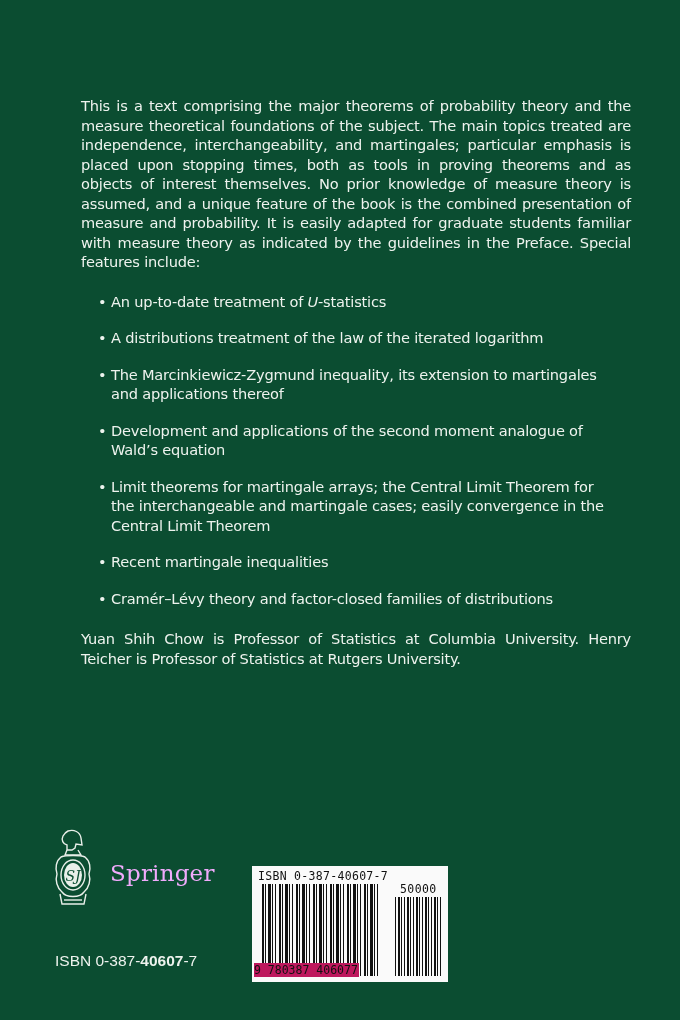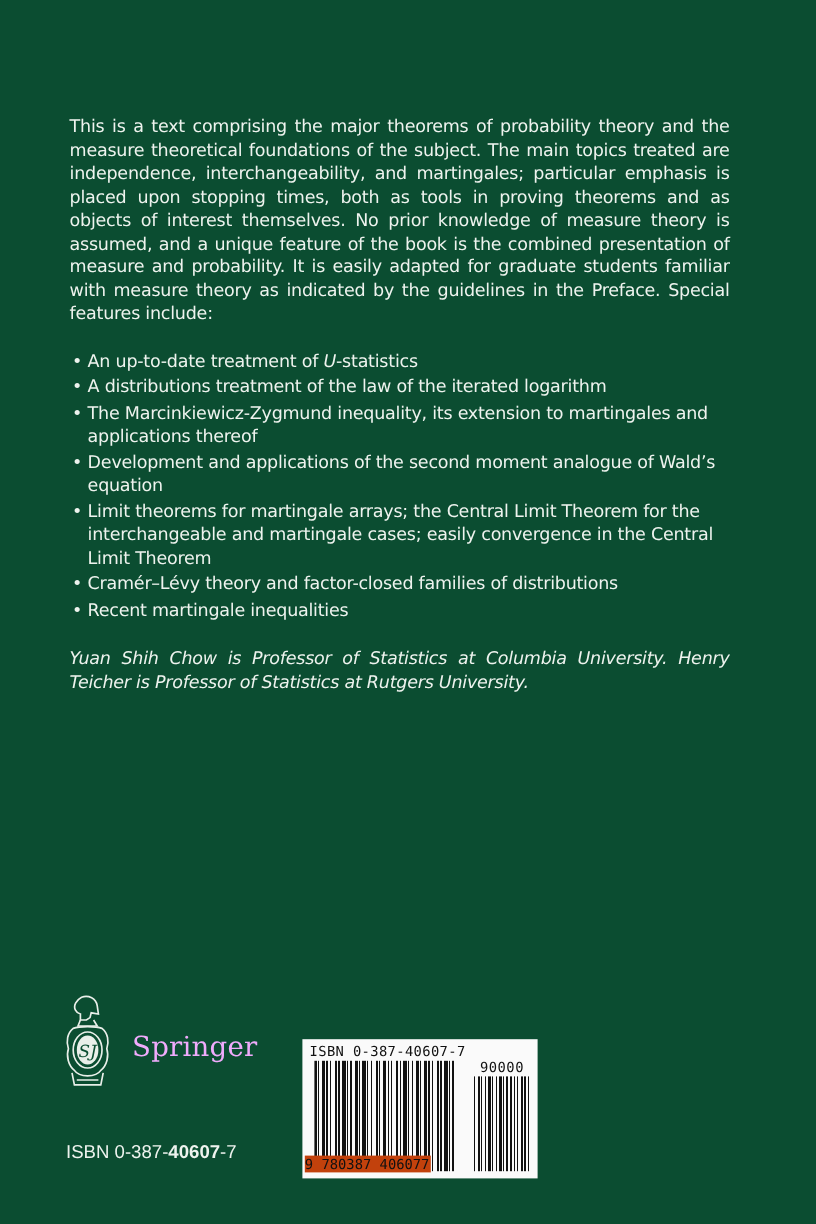--- a/index.html
+++ b/index.html
@@ -6,43 +6,43 @@
   body {
     width: 680px; height: 1020px;
     background: #0b4d31;
     position: relative;
     overflow: hidden;
     font-family: "DejaVu Sans", sans-serif;
     color: #eef3ee;
   }
   .content {
     position: absolute;
-    left: 58px; top: 96px;
+    left: 81px; top: 96px;
     width: 550px;
     font-size: 14.6px;
     line-height: 19.5px;
     letter-spacing: -0.2px;
   }
   .para { margin: 0; text-align: justify; }
   .features {
     list-style: none;
     margin: 20px 0 0 0;
     padding: 0;
   }
   .features li {
     position: relative;
     padding-left: 13px;
-    margin: 2px;
+    margin: 17px;
   }
   .features li::before {
     content: "\2022";
     position: absolute; left: 0; top: 0;
   }
   .para2 { margin-top: 21px; }
-  .para3 { margin-top: 21px; font-style: italic; }
+  .para3 { margin-top: 21px; }
   i { font-style: italic; }
   sub { font-size: 10px; vertical-align: -3px; line-height: 0; }
 
   .logo {
     position: absolute; left: 52px; top: 828px;
     width: 42px; height: 85px;
   }
   .springer-word {
     position: absolute; left: 110px; top: 860px;
     font-family: "DejaVu Serif", serif;
@@ -76,21 +76,21 @@
   .bc-addon {
     position: absolute; left: 148px; top: 16px;
     font-family: "DejaVu Sans Mono", monospace;
     font-size: 11.5px; color: #111;
     letter-spacing: 0.4px;
   }
   .bc-num {
     position: absolute; left: 2px; top: 97px;
     font-family: "DejaVu Sans Mono", monospace;
     font-size: 11.5px; color: #111;
-    background: #c2410c;
+    background: #be185d;
     padding-right: 1px;
   }
   .bars-main {
     position: absolute; left: 10px; top: 18px;
     width: 118px; height: 92px;
     background: repeating-linear-gradient(90deg,
       #111 0 2px, #fafafa 2px 3px, #111 3px 4px, #fafafa 4px 6px,
       #111 6px 9px, #fafafa 9px 10px, #111 10px 11px, #fafafa 11px 13px,
       #111 13px 14px, #fafafa 14px 17px);
   }
@@ -107,22 +107,22 @@
 
 <div class="content">
   <p class="para">This is a text comprising the major theorems of probability theory and the measure theoretical foundations of the subject. The main topics treated are independence, interchangeability, and martingales; particular emphasis is placed upon stopping times, both as tools in proving theorems and as objects of interest themselves. No prior knowledge of measure theory is assumed, and a unique feature of the book is the combined presentation of measure and probability. It is easily adapted for graduate students familiar with measure theory as indicated by the guidelines in the Preface. Special features include:</p>
 
   <ul class="features">
     <li><span>An up-to-date treatment of </span><i>U</i><span>-statistics</span></li>
     <li><span>A distributions treatment of the law of the iterated logarithm</span></li>
     <li><span>The Marcinkiewicz-Zygmund inequality, its extension to martingales and applications thereof</span></li>
     <li><span>Development and applications of the second moment analogue of Wald’s equation</span></li>
     <li><span>Limit theorems for martingale arrays; the Central Limit Theorem for the interchangeable and martingale cases; easily convergence in the Central Limit Theorem</span></li>
+    <li><span>Recent martingale inequalities</span></li>
     <li><span>Cramér–Lévy theory and factor-closed families of distributions</span></li>
-    <li><span>Recent martingale inequalities</span></li>
   </ul>
 
 
   <p class="para para3">Yuan Shih Chow is Professor of Statistics at Columbia University. Henry Teicher is Professor of Statistics at Rutgers University.</p>
 </div>
 
 <svg class="logo" viewBox="0 0 42 85">
   <g fill="none" stroke="#e9efe9" stroke-width="1.4">
     <path d="M16 3 C22 1 28 4 29 10 L30 17 L24 16 L23 20 L20 22 L15 22 L15 17 C11 16 9 12 11 8 C12 6 14 4 16 3 Z"></path>
     <path d="M15 22 L13 27 L29 27 L26 22"></path>
@@ -135,17 +135,17 @@
   <text x="21" y="53" text-anchor="middle" font-family="DejaVu Serif, serif" font-size="14" font-style="italic" fill="#0b4d31">SJ</text>
 </svg>
 
 <div class="springer-word">Springer</div>
 
 <div class="isbn-text"><span>ISBN 0-387-</span><b>40607</b><span>-7</span></div>
 <div class="website">www.springer-ny.com</div>
 
 <div class="barcode">
   <div class="bc-isbn">ISBN 0-387-40607-7</div>
-  <div class="bc-addon">90000</div>
+  <div class="bc-addon">50000</div>
   <div class="bars-main"></div>
   <div class="bars-addon"></div>
   <div class="bc-num">9 780387 406077</div>
 </div>
 
 </body></html>

